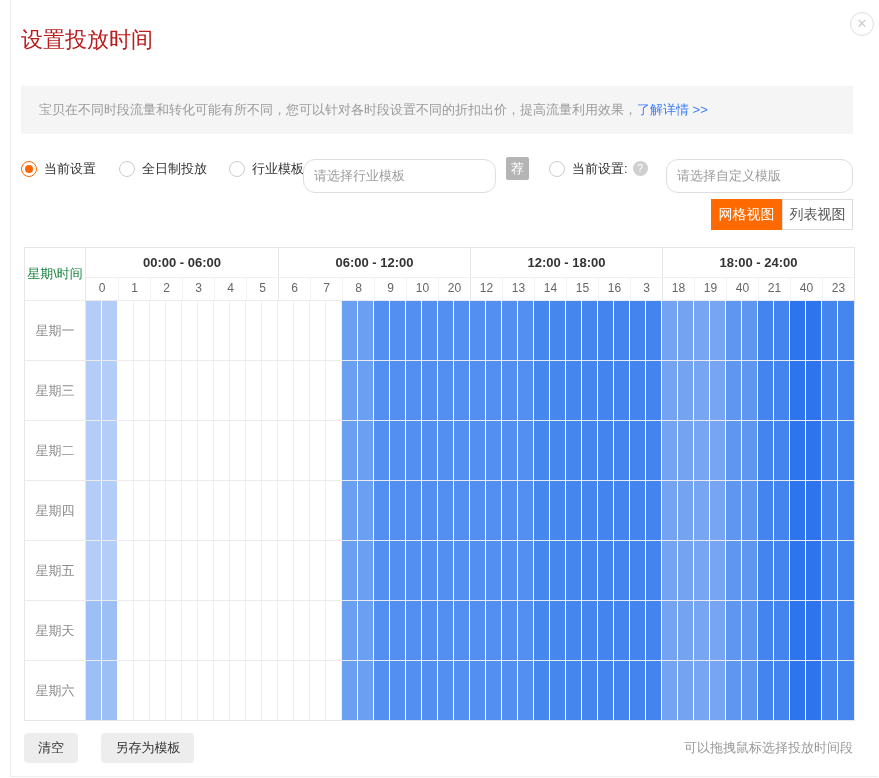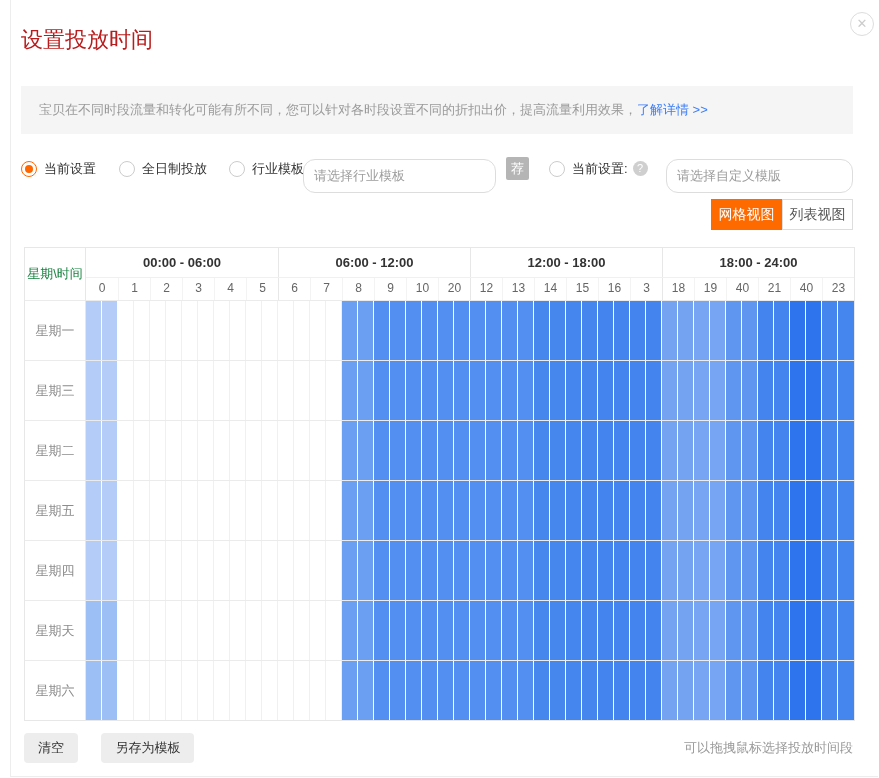--- a/index.html
+++ b/index.html
@@ -86,22 +86,22 @@
       <div class="tab tab-list">列表视图</div>
     </div>
 
     <div class="grid">
       <div class="col-left">
         <div class="corner">星期\时间</div>
         <div id="day-labels">
             <div class="day-label">星期一</div>
             <div class="day-label">星期三</div>
             <div class="day-label">星期二</div>
+            <div class="day-label">星期四</div>
             <div class="day-label">星期五</div>
-            <div class="day-label">星期四</div>
             <div class="day-label">星期天</div>
             <div class="day-label">星期六</div>
           </div>
       </div>
       <div class="col-right">
         <div class="sections-row" id="sections-row">
             <div class="section-cell">00:00 - 06:00</div>
             <div class="section-cell">06:00 - 12:00</div>
             <div class="section-cell">12:00 - 18:00</div>
             <div class="section-cell">18:00 - 24:00</div>

